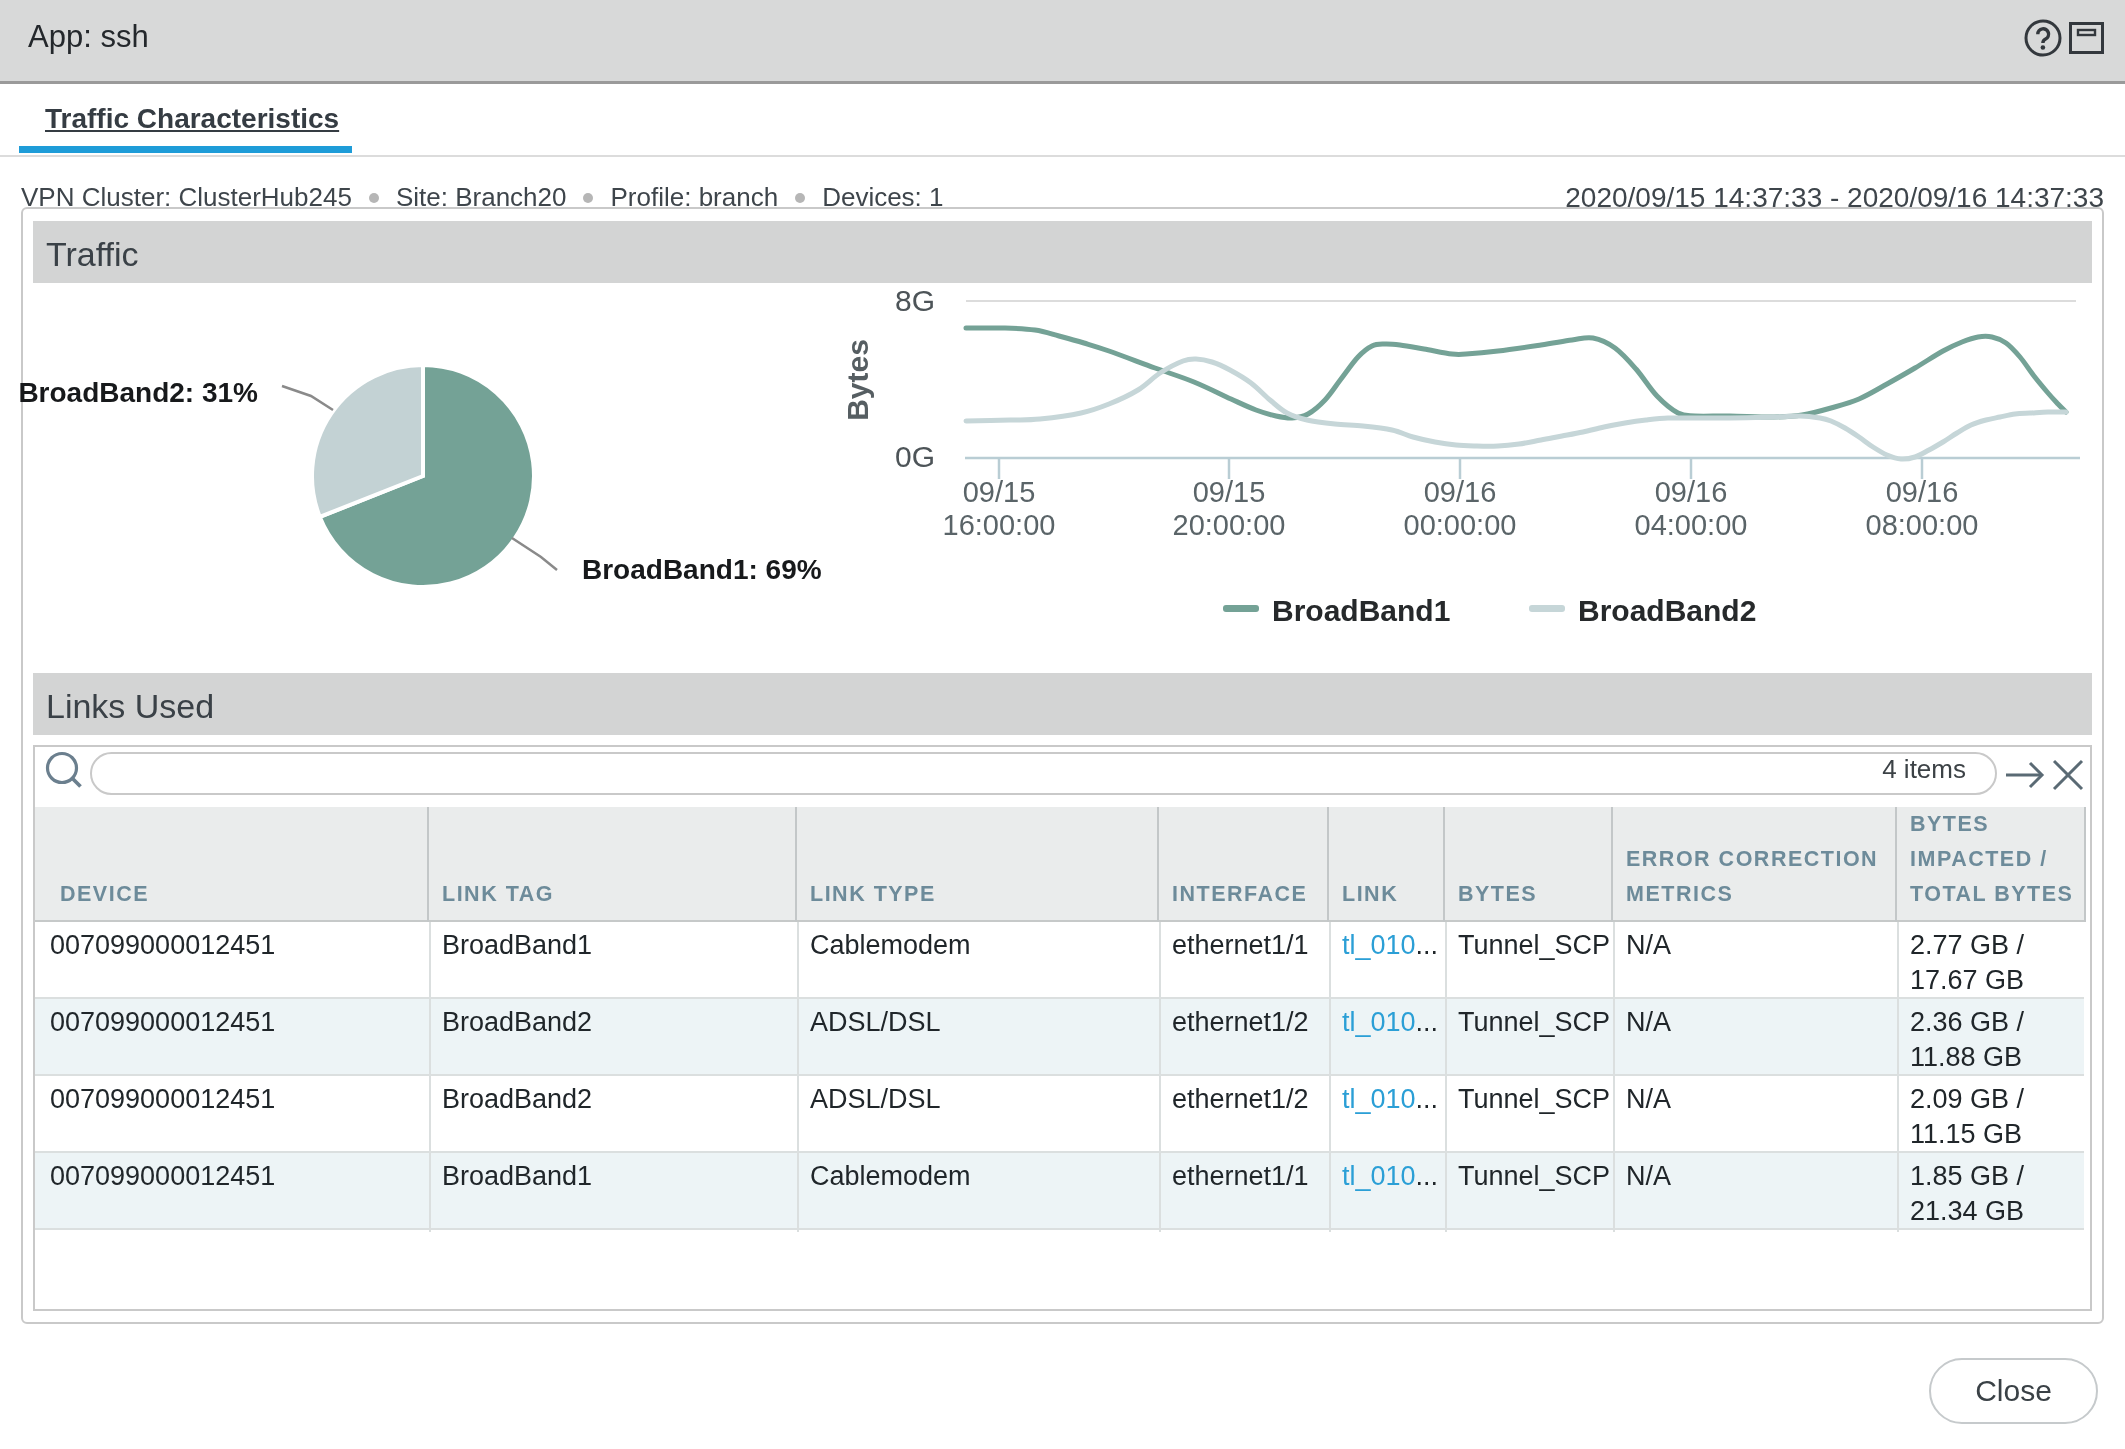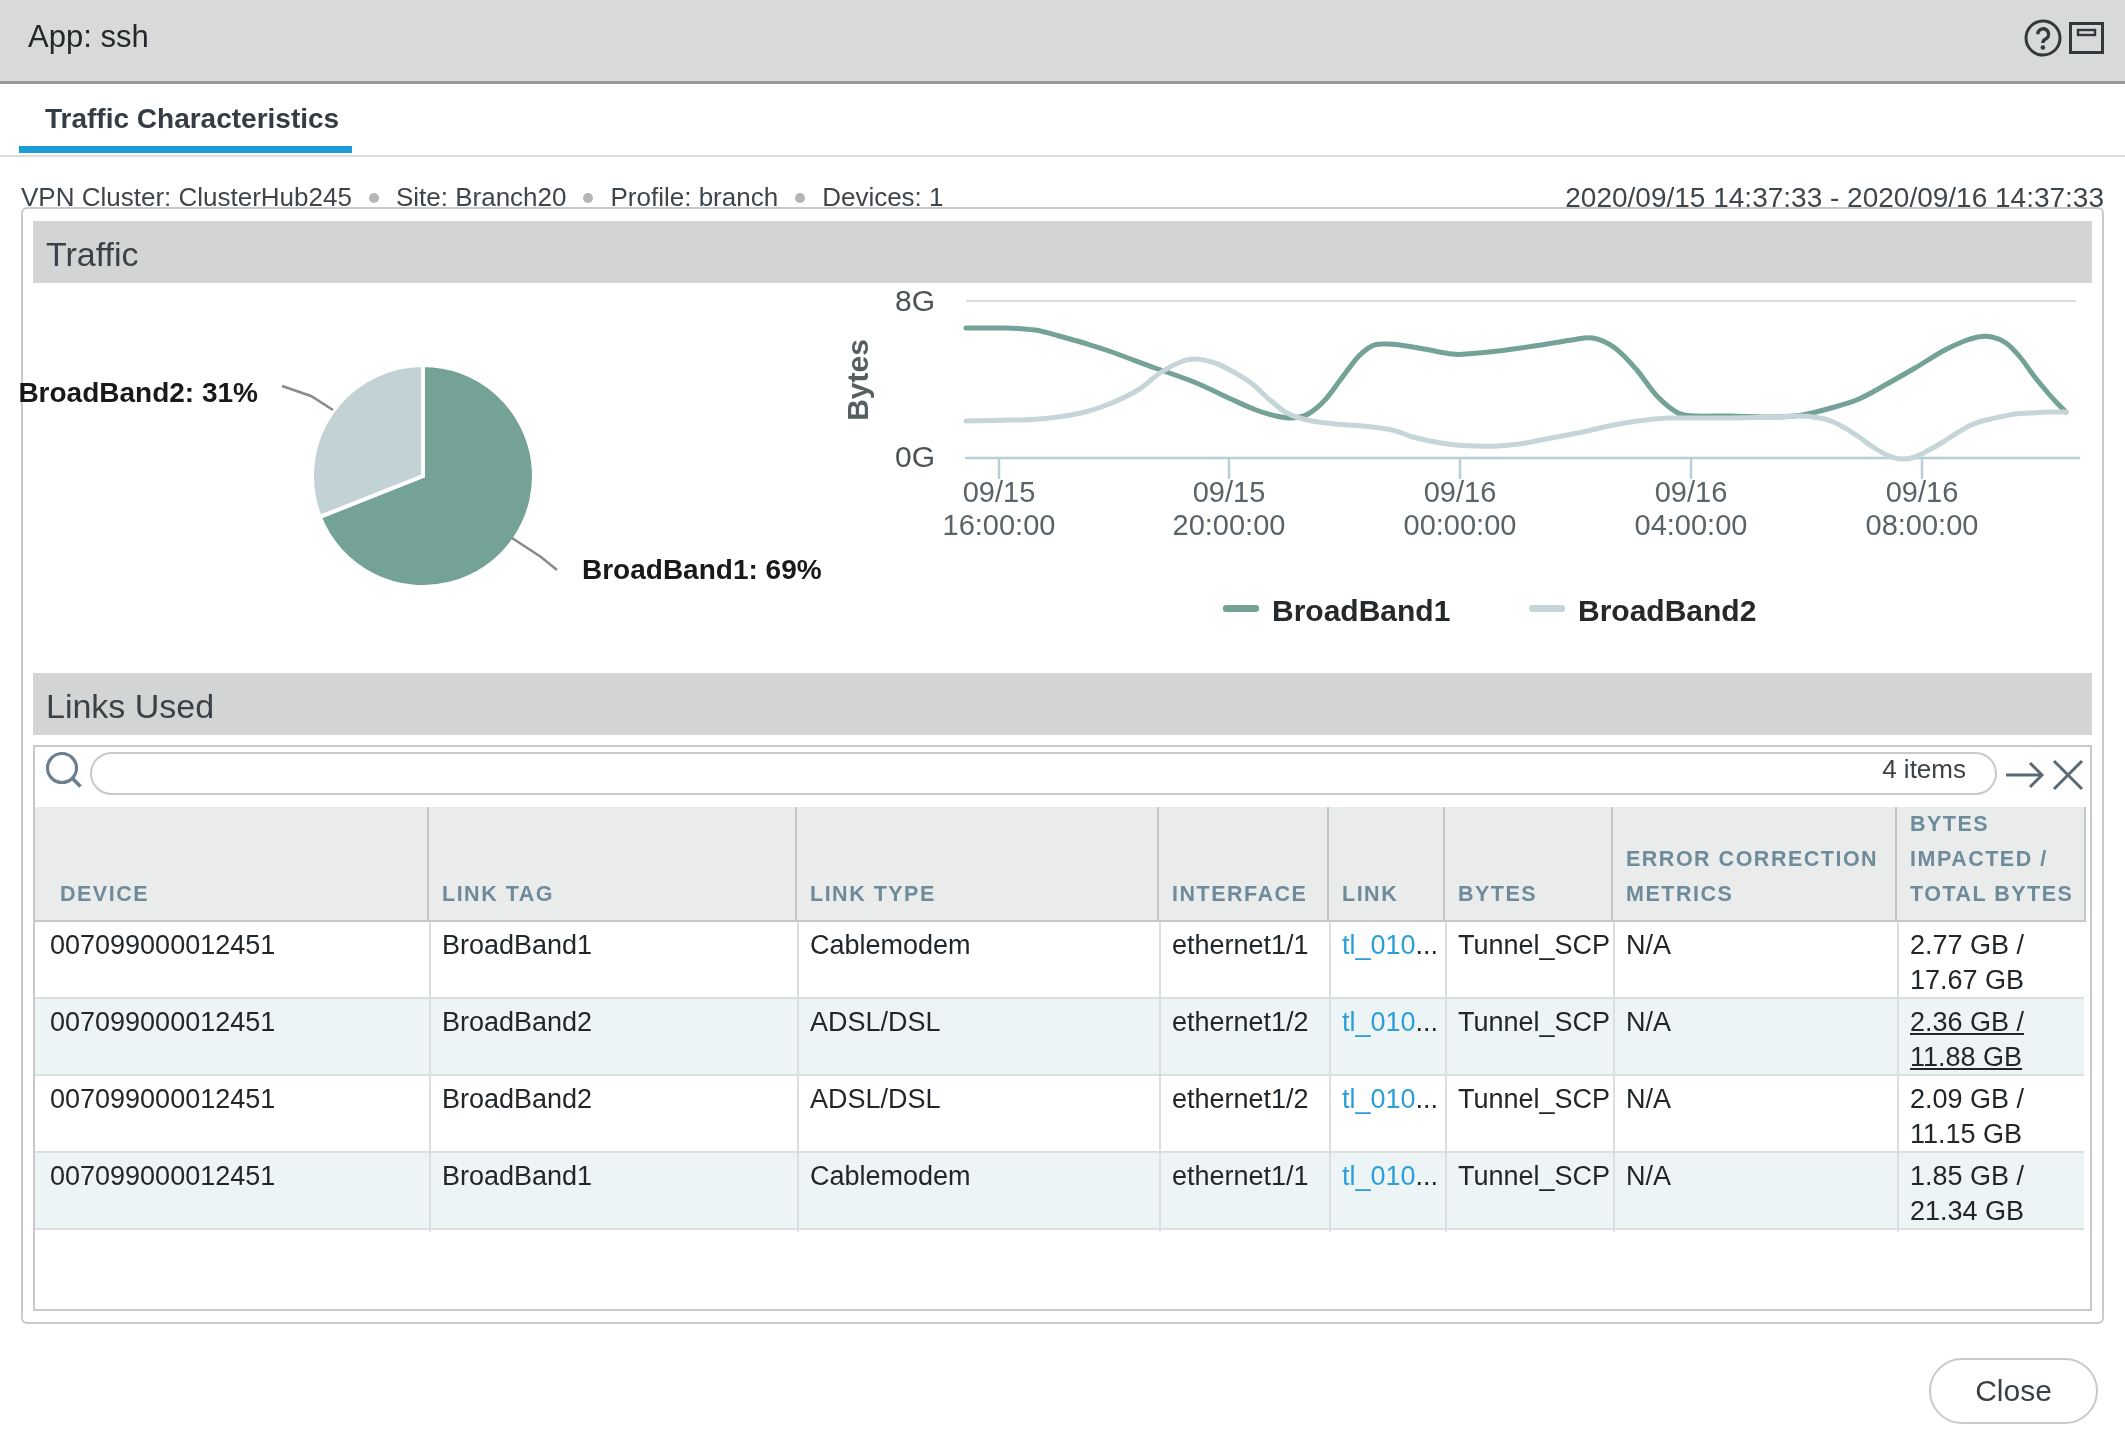--- a/index.html
+++ b/index.html
@@ -1,20 +1,20 @@
 <!DOCTYPE html>
 <html><head><meta charset="utf-8">
 <style>
 * { margin:0; padding:0; box-sizing:border-box; }
 html,body { width:2125px; height:1449px; background:#fff; font-family:"Liberation Sans", sans-serif; }
 #page { position:relative; width:2125px; height:1449px; overflow:hidden; }
 .abs { position:absolute; }
 #topbar { position:absolute; left:0; top:0; width:2125px; height:84px; background:#d8d9d9; border-bottom:3px solid #9a9a9a; }
 #topbar .title { position:absolute; left:28px; top:19px; font-size:31px; color:#24282c; }
-#tabtext { position:absolute; left:45px; top:103px; font-size:28px; font-weight:bold; color:#353c43; }
+#tabtext { position:absolute; left:45px; top:103px; font-size:28px; font-weight:bold; color:#353c43;text-decoration:underline; }
 #tabline { position:absolute; left:19px; top:146px; width:333px; height:7px; background:#1e9cd8; }
 #tabgray { position:absolute; left:0; top:155px; width:2125px; height:2px; background:#dcdcdc; }
 #crumbs { position:absolute; left:21px; top:182px; display:flex; align-items:center; gap:17px; font-size:26px; color:#3e454b; }
 #crumbs .dot { width:10px; height:10px; border-radius:5px; background:#b6b6b6; }
 #daterange { position:absolute; right:21px; top:182px; font-size:28px; color:#3e454b; }
 #shell { position:absolute; left:21px; top:207px; width:2083px; height:1117px; border:2px solid #c9c9c9; border-radius:6px; background:#fff; }
 .sechead { position:absolute; left:33px; width:2059px; height:62px; background:#d3d4d4; color:#3a4147; font-size:34px; }
 .sechead span { position:absolute; left:13px; top:14px; }
 #tpanel { position:absolute; left:33px; top:745px; width:2059px; height:566px; border:2px solid #c9c9c9; background:#fff; }
 #thead { position:absolute; left:0px; top:60px; width:2049px; height:115px; background:#eaecec; border-bottom:2px solid #c6c9c9; }
@@ -141,21 +141,21 @@
         <div class="tcell" style="left:1875px;width:182px;">2.77 GB /<br>17.67 GB</div>
       </div>
       <div class="trow" style="top:252px;background:#edf4f6;">
         <div class="tcell" style="left:15px;width:379px;">007099000012451</div>
         <div class="tcell" style="left:407px;width:355px;">BroadBand2</div>
         <div class="tcell" style="left:775px;width:349px;">ADSL/DSL</div>
         <div class="tcell" style="left:1137px;width:157px;">ethernet1/2</div>
         <div class="tcell" style="left:1307px;width:103px;"><span class="lnk">tl_010</span><span>...</span></div>
         <div class="tcell" style="left:1423px;width:155px;">Tunnel_SCP</div>
         <div class="tcell" style="left:1591px;width:271px;">N/A</div>
-        <div class="tcell" style="left:1875px;width:182px;text-decoration:underline;">2.36 GB /<br>11.88 GB</div>
+        <div class="tcell" style="left:1875px;width:182px;">2.36 GB /<br>11.88 GB</div>
       </div>
       <div class="trow" style="top:329px;background:#ffffff;">
         <div class="tcell" style="left:15px;width:379px;">007099000012451</div>
         <div class="tcell" style="left:407px;width:355px;">BroadBand2</div>
         <div class="tcell" style="left:775px;width:349px;">ADSL/DSL</div>
         <div class="tcell" style="left:1137px;width:157px;">ethernet1/2</div>
         <div class="tcell" style="left:1307px;width:103px;"><span class="lnk">tl_010</span><span>...</span></div>
         <div class="tcell" style="left:1423px;width:155px;">Tunnel_SCP</div>
         <div class="tcell" style="left:1591px;width:271px;">N/A</div>
         <div class="tcell" style="left:1875px;width:182px;">2.09 GB /<br>11.15 GB</div>

